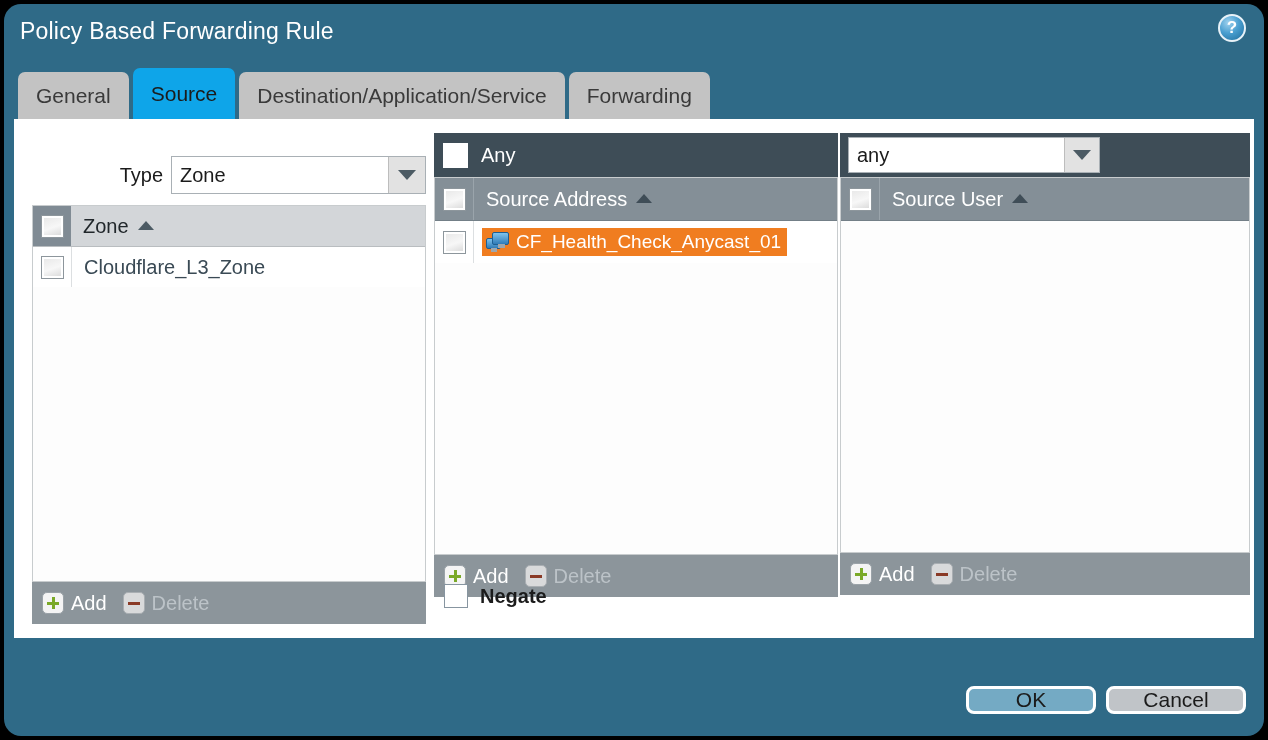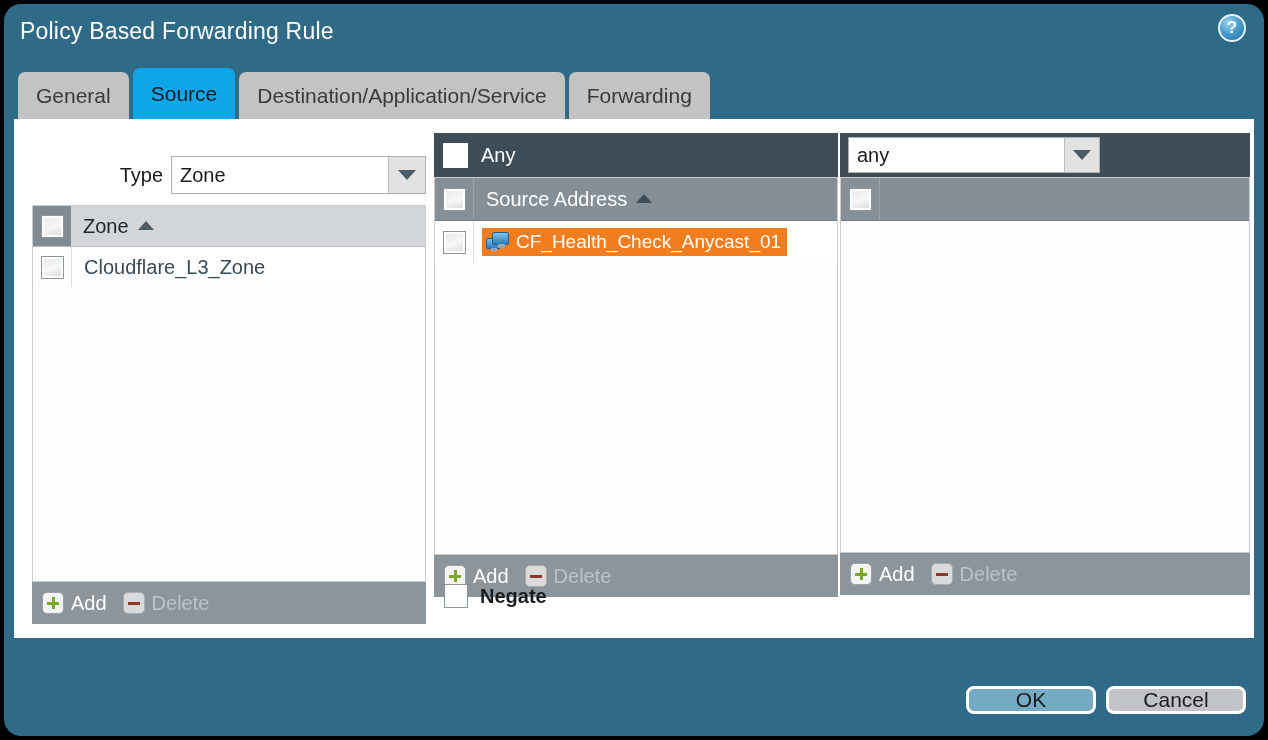--- a/index.html
+++ b/index.html
@@ -573,20 +573,24 @@
               <i class="tri-down"></i>
             </span>
         </div>
       </div>
 
       <div class="list-box" style="left:0; top:52px; width:410px; height:376px; border:1px solid #c8ccce;">
         <div class="dark-head">
           <div class="cb-cell">
             <span class="cb"></span>
           </div>
+          <div class="htext">
+            <span>Source User</span>
+            <i class="sort-asc light"></i>
+          </div>
         </div>
       </div>
 
       <div class="list-footer" style="left:0; top:428px; width:410px;">
         <div class="footer-btn">
           <span class="ico-plus"></span>
           <span>Add</span>
         </div>
         <div class="footer-btn disabled">
           <span class="ico-minus"></span>

